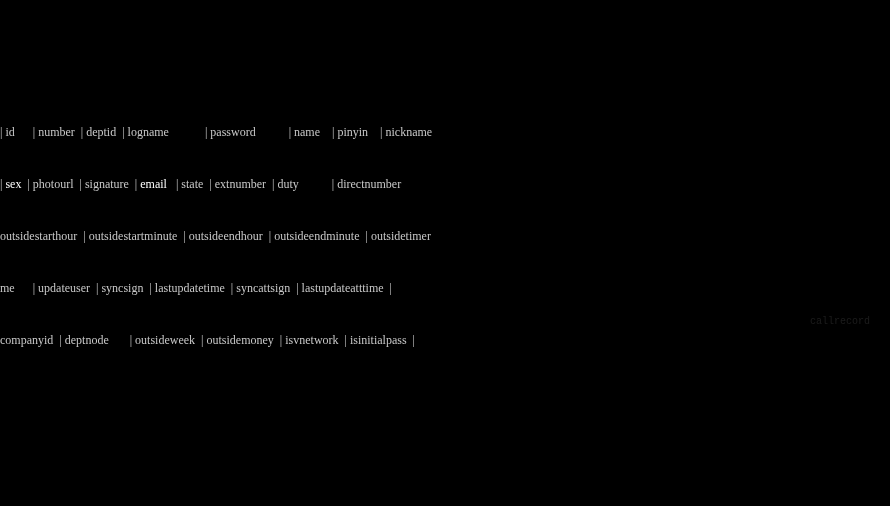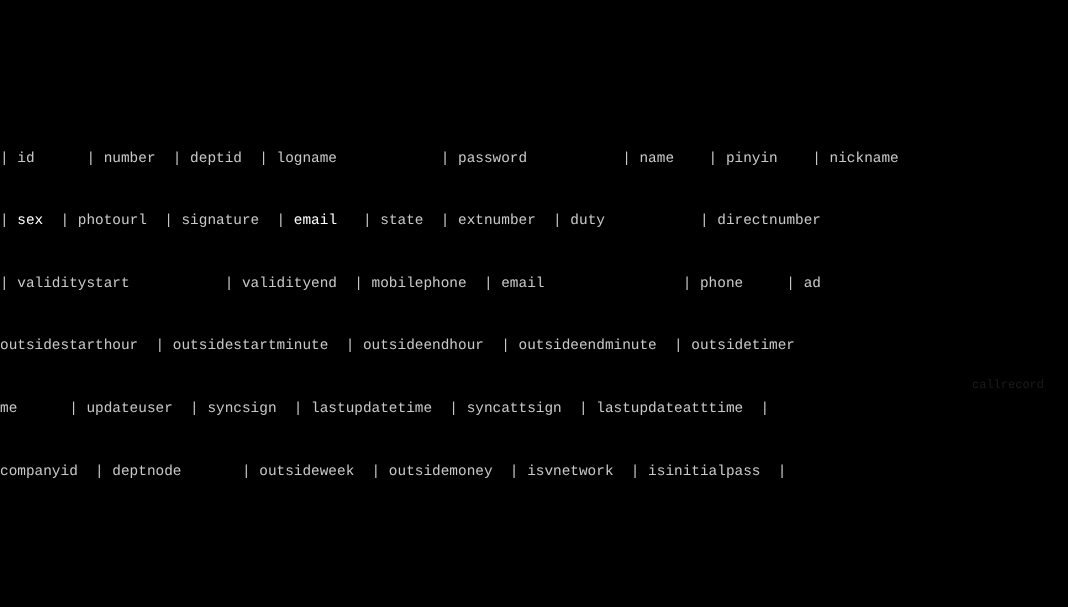--- a/index.html
+++ b/index.html
@@ -15,20 +15,21 @@
     }
     .terminal {
       padding: 2px 0;
       white-space: pre;
       line-height: 1.45;
       position: relative;
     }
     .line {
       display: block;
       white-space: pre;
+      font-family: Liberation Serif, serif;
     }
     .watermark {
       position: absolute;
       color: rgba(180,180,180,0.15);
       font-size: 11px;
       pointer-events: none;
       white-space: nowrap;
     }
     .bright {
       color: #ffffff;
@@ -38,21 +39,20 @@
 <body>
 
 <div class="terminal">
 
   
   <div class="watermark" style="top:315px; right:20px; font-size:10px;margin-left:25px;">callrecord</div>
 
   
   <span class="line">| id      | number  | deptid  | logname            | password           | name    | pinyin    | nickname</span>
   <span class="line">| <span class="bright">sex</span>  | photourl  | signature  | <span class="bright">email</span>   | state  | extnumber  | duty           | directnumber</span>
-  <span class="line">| validitystart           | validityend  | mobilephone  | email                | phone     | ad</span>
   <span class="line">outsidestarthour  | outsidestartminute  | outsideendhour  | outsideendminute  | outsidetimer</span>
   <span class="line">me      | updateuser  | syncsign  | lastupdatetime  | syncattsign  | lastupdateatttime  |</span>
   <span class="line">companyid  | deptnode       | outsideweek  | outsidemoney  | isvnetwork  | isinitialpass  |</span>
 
   
   
   
   <span class="line"></span>
   
   <span class="line"></span>

